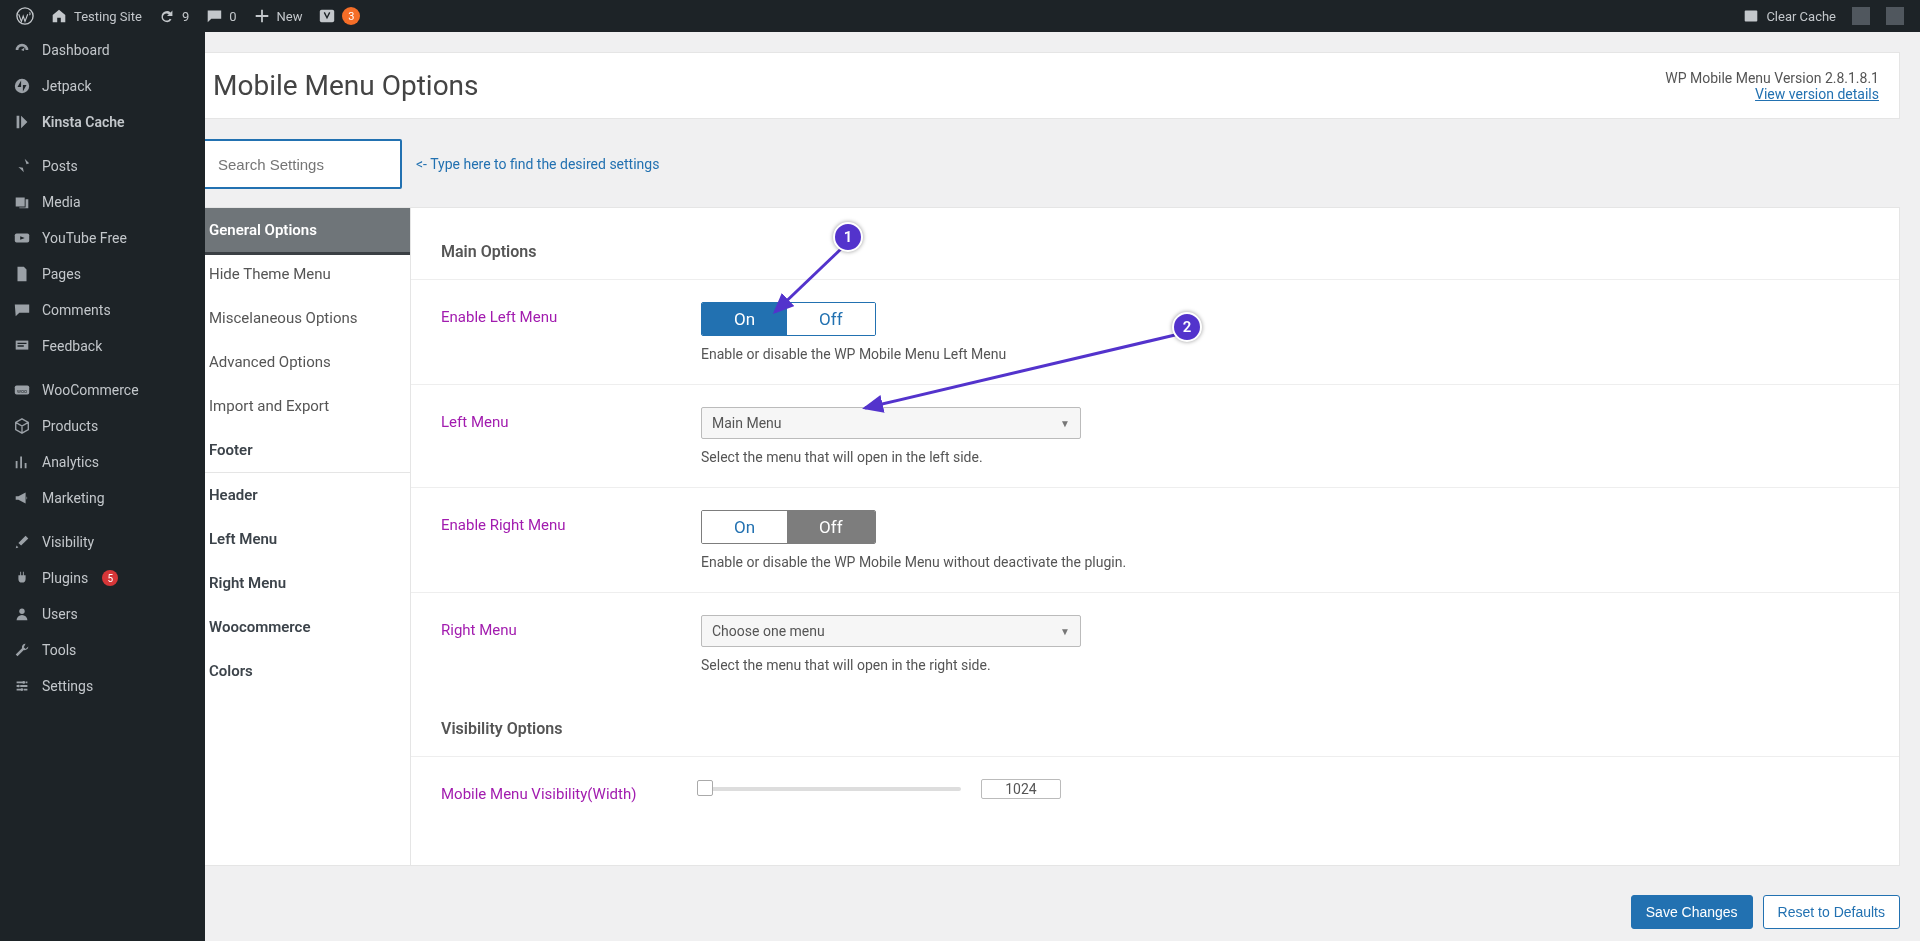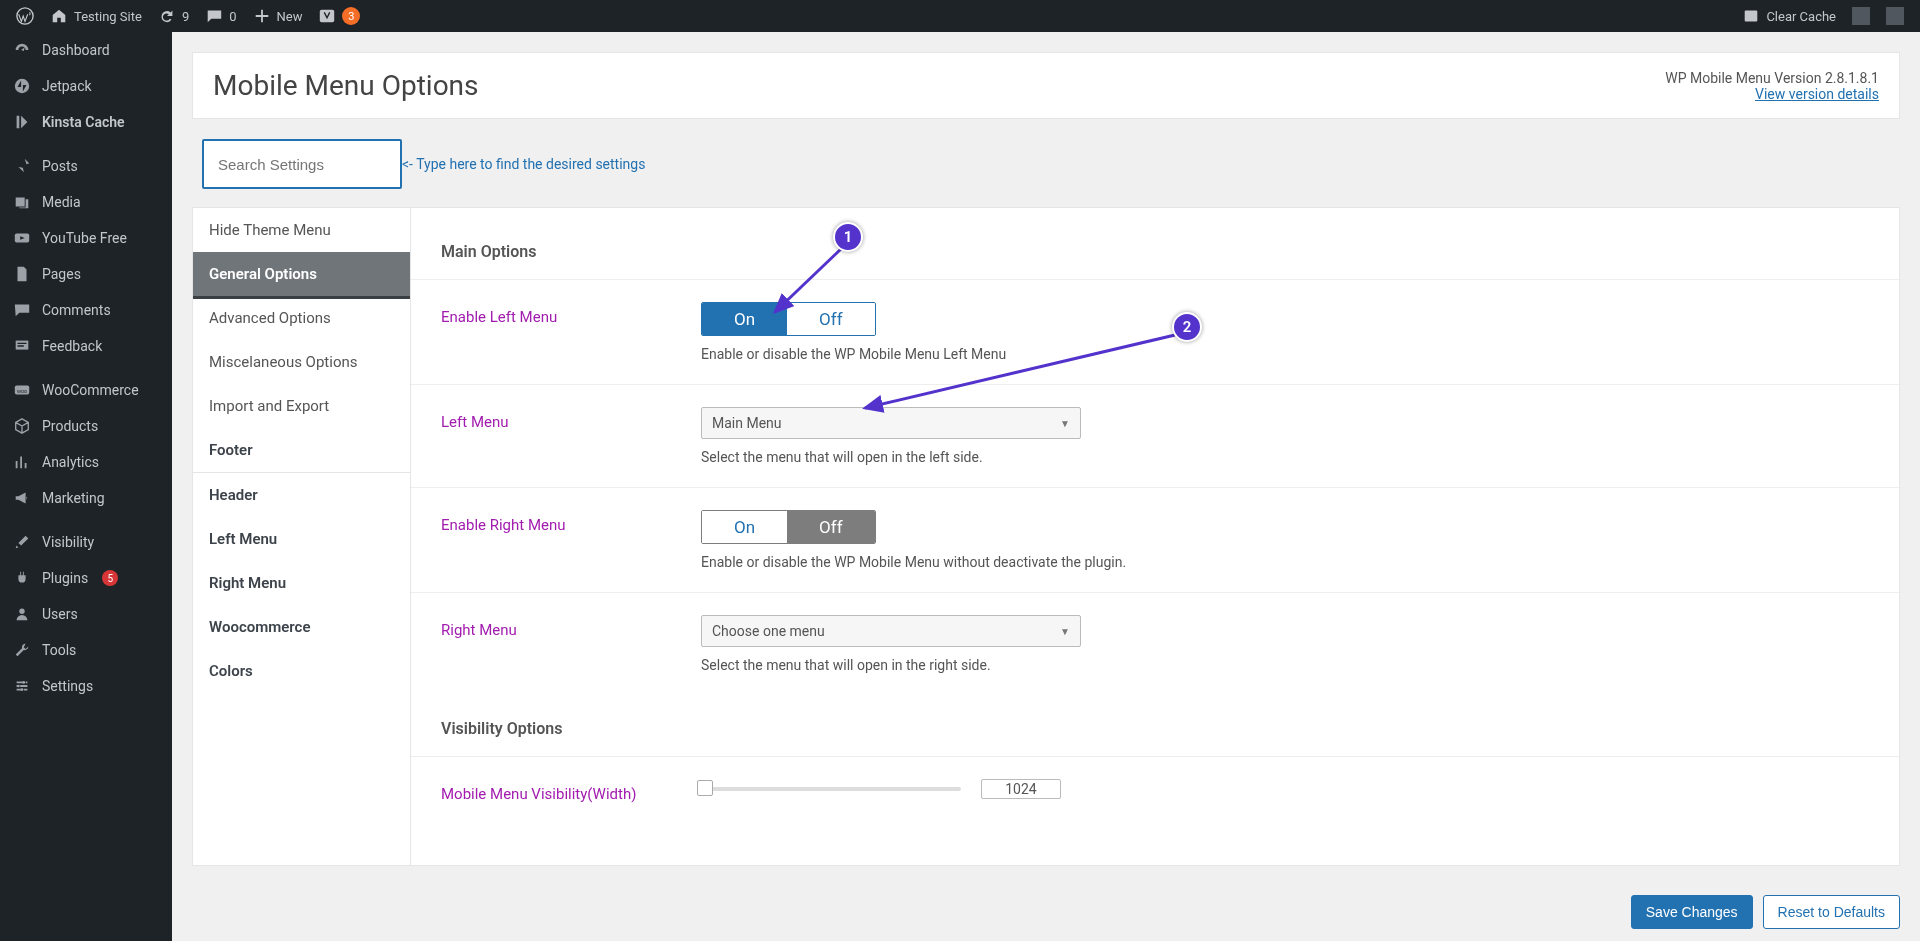--- a/index.html
+++ b/index.html
@@ -9,37 +9,37 @@
   
   .adminbar { position: fixed; top: 0; left: 0; right: 0; height: 32px; background: #1d2327; color: #c3c7cb; display: flex; align-items: center; padding: 0 8px; z-index: 1000; font-size: 13px; }
   .adminbar .ab-item { display: flex; align-items: center; gap: 6px; padding: 0 8px; height: 32px; cursor: pointer; color: #c3c7cb; }
   .adminbar .ab-right { margin-left: auto; display: flex; align-items: center; }
   .ab-icon { display: inline-flex; width: 18px; height: 18px; align-items: center; justify-content: center; }
   .ab-badge { background: #d63638; color: #fff; border-radius: 10px; min-width: 18px; height: 18px; display: inline-flex; align-items: center; justify-content: center; font-size: 11px; padding: 0 5px; }
   .ab-badge.orange { background: #f56e28; }
   .ab-square { width: 18px; height: 18px; background: #50575e; display: inline-block; }
 
   
-  .adminmenuwrap { position: fixed; top: 32px; left: 0; bottom: 0; width: 172px; background: #1d2327; color: #c3c7cb; overflow-y: auto; z-index: 900; }
+  .adminmenuwrap { position: fixed; top: 32px; left: 0; bottom: 0; width: 205px; background: #1d2327; color: #c3c7cb; overflow-y: auto; z-index: 900; }
   .adminmenu { list-style: none; padding-bottom: 40px; }
   .adminmenu li { display: flex; align-items: center; gap: 10px; padding: 8px 12px; cursor: pointer; font-size: 14px; color: #c3c7cb; }
   .adminmenu li.sep { height: 8px; padding: 0; cursor: default; }
   .adminmenu .count { background: #d63638; color: #fff; border-radius: 9px; min-width: 16px; height: 16px; display: inline-flex; align-items: center; justify-content: center; font-size: 10px; padding: 0 5px; margin-left: 4px; }
   .mi { width: 20px; height: 20px; display: inline-flex; align-items: center; justify-content: center; color: #9ba1a7; }
   .mi svg { width: 18px; height: 18px; fill: currentColor; }
 
   
   .wpbody { position: fixed; top: 32px; left: 172px; right: 0; bottom: 0; overflow-y: scroll; background: #f0f0f1; padding: 20px 20px 80px 20px; }
 
   .page-header { background: #fff; border: 1px solid #e5e5e5; padding: 16px 20px; display: flex; align-items: center; justify-content: space-between; }
   .page-header h1 { font-size: 28px; font-weight: 400; color: #444; }
   .page-header .ver { text-align: right; font-size: 14px; color: #555; }
   .page-header .ver a { color: #2271b1; text-decoration: underline; }
 
-  .search-row { display: flex; align-items: center; gap: 0; padding: 20px 0 18px 10px; }
+  .search-row { display: flex; align-items: center; gap: 14px; padding: 20px 0 18px 10px; }
   .search-row input { width: 200px; height: 50px; border: 2px solid #2271b1; border-radius: 2px; padding: 0 14px; font-size: 15px; color: #666; outline: none; }
   .search-row .hint { color: #2271b1; font-size: 14px; }
 
   .panel { display: flex; border: 1px solid #e5e5e5; background: #fff; }
 
   .subtabs { width: 218px; min-width: 218px; border-right: 1px solid #e5e5e5; }
   .subtabs .tab { padding: 13px 16px; font-size: 15px; color: #555; cursor: pointer; background: #fff; }
   .subtabs .tab.active { background: #6f7579; color: #fff; font-weight: 600; position: relative; }
   .subtabs .tab.active::after { content:""; position:absolute; left:0; right:0; bottom:-3px; height:3px; background:#3a3f44; }
   .subtabs .tab.bold { font-weight: 600; color: #3c434a; }
@@ -324,24 +324,24 @@
     </div>
   </div>
 
   <div class="search-row">
     <input type="text" placeholder="Search Settings" style="">
     <span class="hint">&lt;- Type here to find the desired settings</span>
   </div>
 
   <div class="panel">
     <div class="subtabs" id="subtabs">
+        <div class="tab active">General Options</div>
         <div class="tab">Hide Theme Menu</div>
-        <div class="tab active">General Options</div>
+        <div class="tab">Miscelaneous Options</div>
         <div class="tab">Advanced Options</div>
-        <div class="tab">Miscelaneous Options</div>
         <div class="tab">Import and Export</div>
         <div class="tab bold">Footer</div>
         <div class="tab bold divider">Header</div>
         <div class="tab bold">Left Menu</div>
         <div class="tab bold">Right Menu</div>
         <div class="tab bold">Woocommerce</div>
         <div class="tab bold">Colors</div>
       </div>
 
     <div class="settings">

